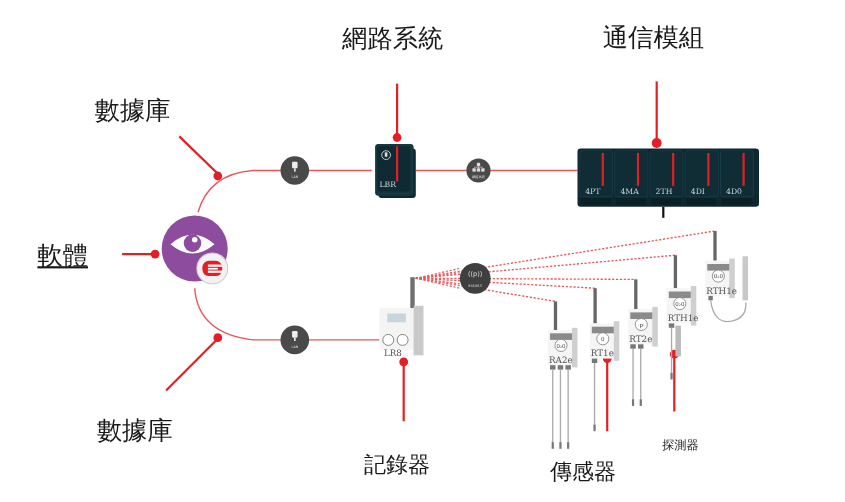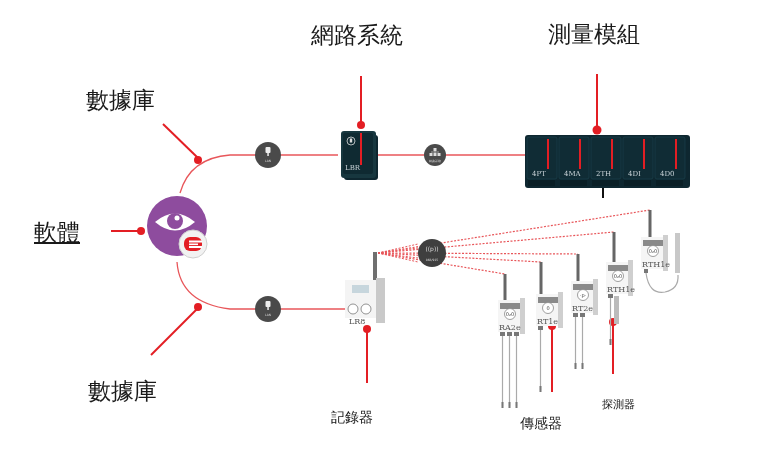--- a/index.html
+++ b/index.html
@@ -1,20 +1,20 @@
 <!DOCTYPE html>
 <html><head>
   <meta charset="utf-8">
   <style>
     html, body { margin: 0; padding: 0; background: #ffffff; }
     body { width: 768px; height: 456px; position: relative; overflow: hidden; font-family: "DejaVu Sans", sans-serif; }
     svg { position: absolute; left: 0; top: 0; }
     .lbl { position: absolute; color: #1a1a1a; font-family: "DejaVu Sans", sans-serif; white-space: nowrap; }
     .lbl-lg { font-size: 23px; }
-    .lbl-md { font-size: 14px; }
+    .lbl-md { font-size: 20px; }
     .lbl-sm { font-size: 11px; }
     .mod-txt { font-family: "DejaVu Serif", serif; font-size: 7px; fill: #c9d3d8; }
     .dev-txt { font-family: "DejaVu Serif", serif; font-size: 8px; fill: #555; }
     .tiny { font-family: "DejaVu Sans", sans-serif; font-size: 3px; fill: #ddd; }
   </style>
 </head>
 <body>
 
 <svg width="768" height="456" viewBox="0 0 768 456">
 
@@ -235,16 +235,16 @@
         <path d="M646,273 Q649,295 665,292 Q679,289 678,275" fill="none" stroke="#aaa" stroke-width="1.2"></path>
         <rect x="675" y="233" width="5" height="40" fill="#c8c8c8"></rect>
       </g>
     </g>
 </svg>
 
 <div class="lbl lbl-lg" style="left:86px; top:85px;">數據庫</div>
 <div class="lbl lbl-lg" style="left:34px; top:217px;text-decoration:underline;">軟體</div>
 <div class="lbl lbl-lg" style="left:88px; top:376px;">數據庫</div>
 <div class="lbl lbl-lg" style="left:311px; top:20px;">網路系統</div>
-<div class="lbl lbl-lg" style="left:548px; top:19px;">測量模組</div>
+<div class="lbl lbl-lg" style="left:548px; top:19px;">通信模組</div>
 <div class="lbl lbl-md" style="left:331px; top:409px;">記錄器</div>
-<div class="lbl lbl-md" style="left:520px; top:415px;">傳感器</div>
+<div class="lbl lbl-md" style="left:500px; top:415px;">傳感器</div>
 <div class="lbl lbl-sm" style="left:602px; top:397px;">探測器</div>
 
 </body></html>

